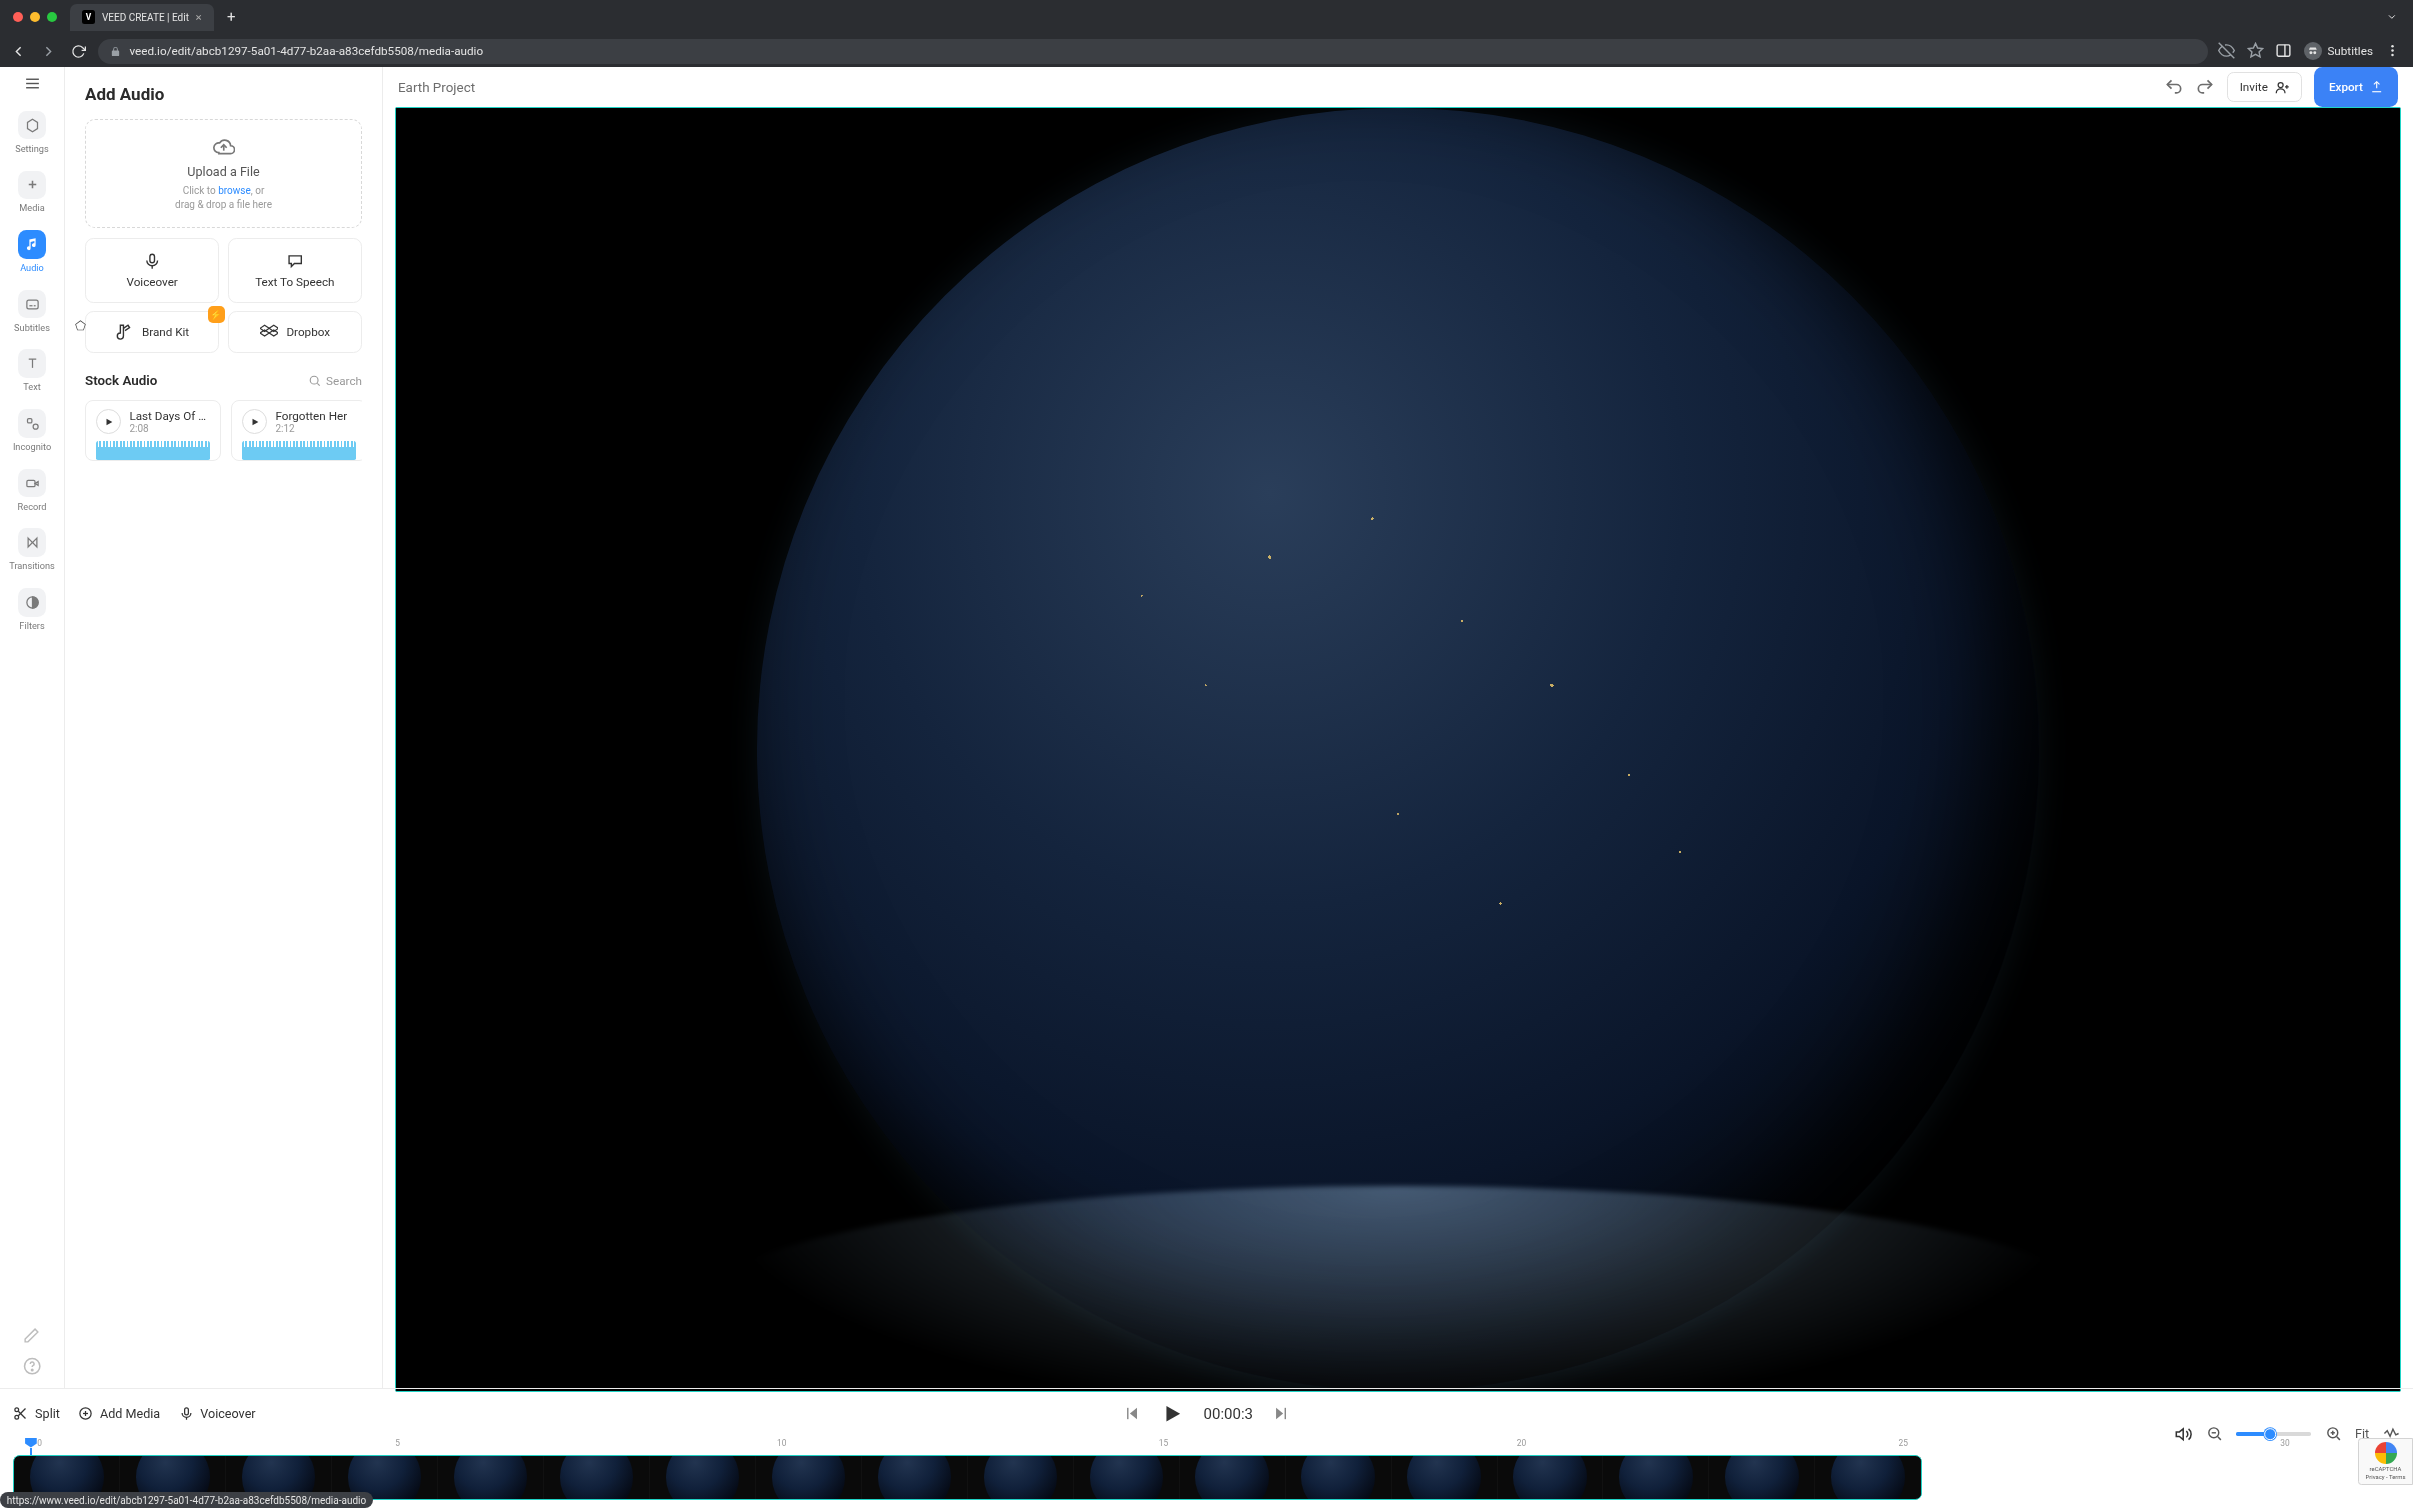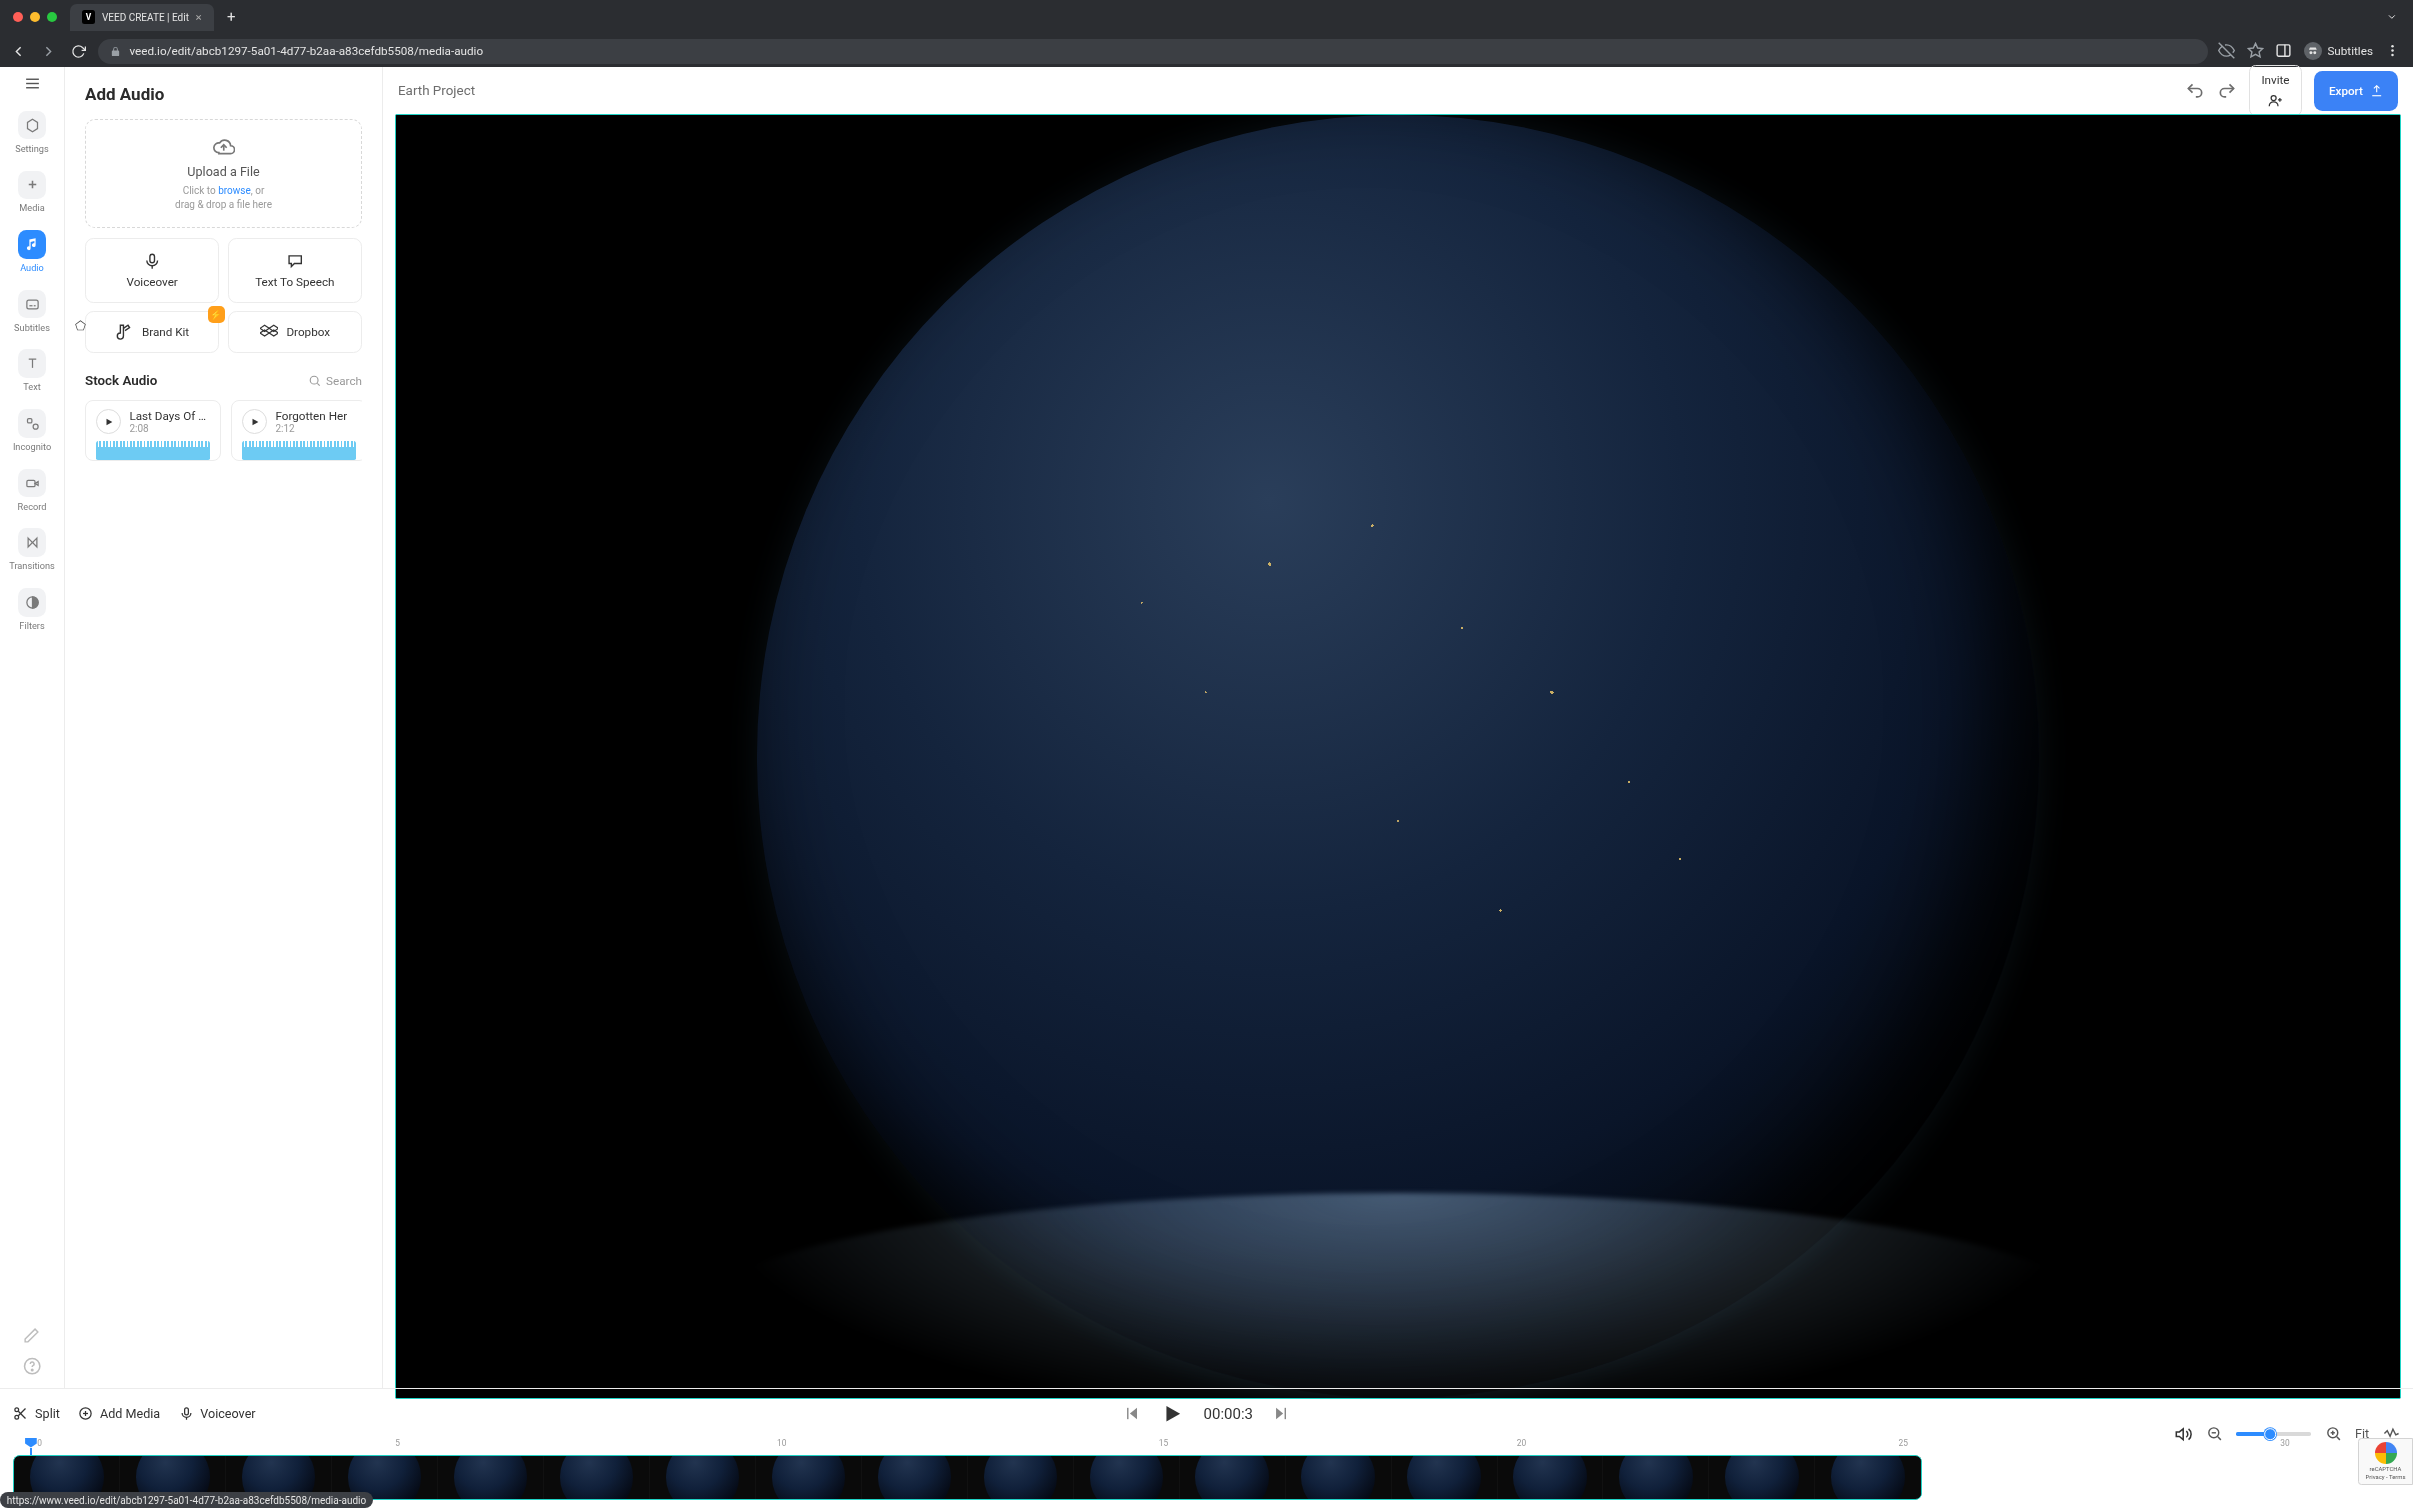--- a/index.html
+++ b/index.html
@@ -64,21 +64,21 @@
 .track-dur { font-size: 10px; color: #9a9a9a; }
 .waveform { height: 18.4px; margin-top: 6.7px; background: repeating-linear-gradient(90deg, #5ec6f2 0 1.7px, transparent 1.7px 3.4px); opacity: .9; border-radius: 1.7px; mask: linear-gradient(#000, #000); }
 .waveform::before { content:""; display:block; height:100%; background: linear-gradient(transparent 30%, #5ec6f2 30%); }
 
 
 .canvas-col { flex: 1; display: flex; flex-direction: column; }
 .topbar { height: 47px; display: flex; align-items: center; padding: 0 15px; gap: 11.7px; }
 .proj-name { color: #6d6d6d; font-size: 13.4px; }
 .topbar .sp { flex: 1; }
 .ur { color: #6d6d6d; display:flex; gap: 11.7px; }
-.invite-btn { border: 0.8px solid #e1e1e1; border-radius: 6.7px; padding: 6.7px 11.7px; display: flex; align-items: center; gap: 6.7px; color: #333; flex-direction: column; }
+.invite-btn { border: 0.8px solid #e1e1e1; border-radius: 6.7px; padding: 6.7px 11.7px; display: flex; align-items: center; gap: 6.7px; color: #333; }
 .export-btn { background: #3b82f6; color: #fff; border-radius: 8.4px; padding: 13px 15px; display: flex; align-items: center; gap: 6.7px; font-weight: 500; }
 .stage-wrap { flex: 1; padding: 0 11.7px 11.7px 11.7px; display: flex; }
 .stage { flex: 1; border: 1.7px solid #1fd3c6; background: #000; border-radius: 1.7px; position: relative; overflow: hidden; display:flex; align-items:center; justify-content:center;}
 .earth { width: 64%; aspect-ratio: 1/1; border-radius: 50%; background: radial-gradient(circle at 40% 30%, #2a3e5a 0%, #14243d 35%, #0a1529 60%, #020408 80%); position: relative; box-shadow: inset -34px -50px 101px #000, 0 0 34px rgba(120,200,255,.08); }
 .glow { position:absolute; inset:auto -4% -2% -4%; height: 18%; border-radius: 50%; background: radial-gradient(ellipse at 50% 0%, rgba(180,220,255,.35), transparent 70%); filter: blur(2.5px);}
 .lights { position:absolute; inset:0; border-radius:50%; background:
   radial-gradient(1.7px 1.7px at 40% 35%, #e7c56b 99%, transparent),
   radial-gradient(1.3px 1.3px at 48% 32%, #e7c56b 99%, transparent),
   radial-gradient(1.3px 1.3px at 55% 40%, #e7c56b 99%, transparent),
   radial-gradient(1.7px 1.7px at 62% 45%, #e7c56b 99%, transparent),

